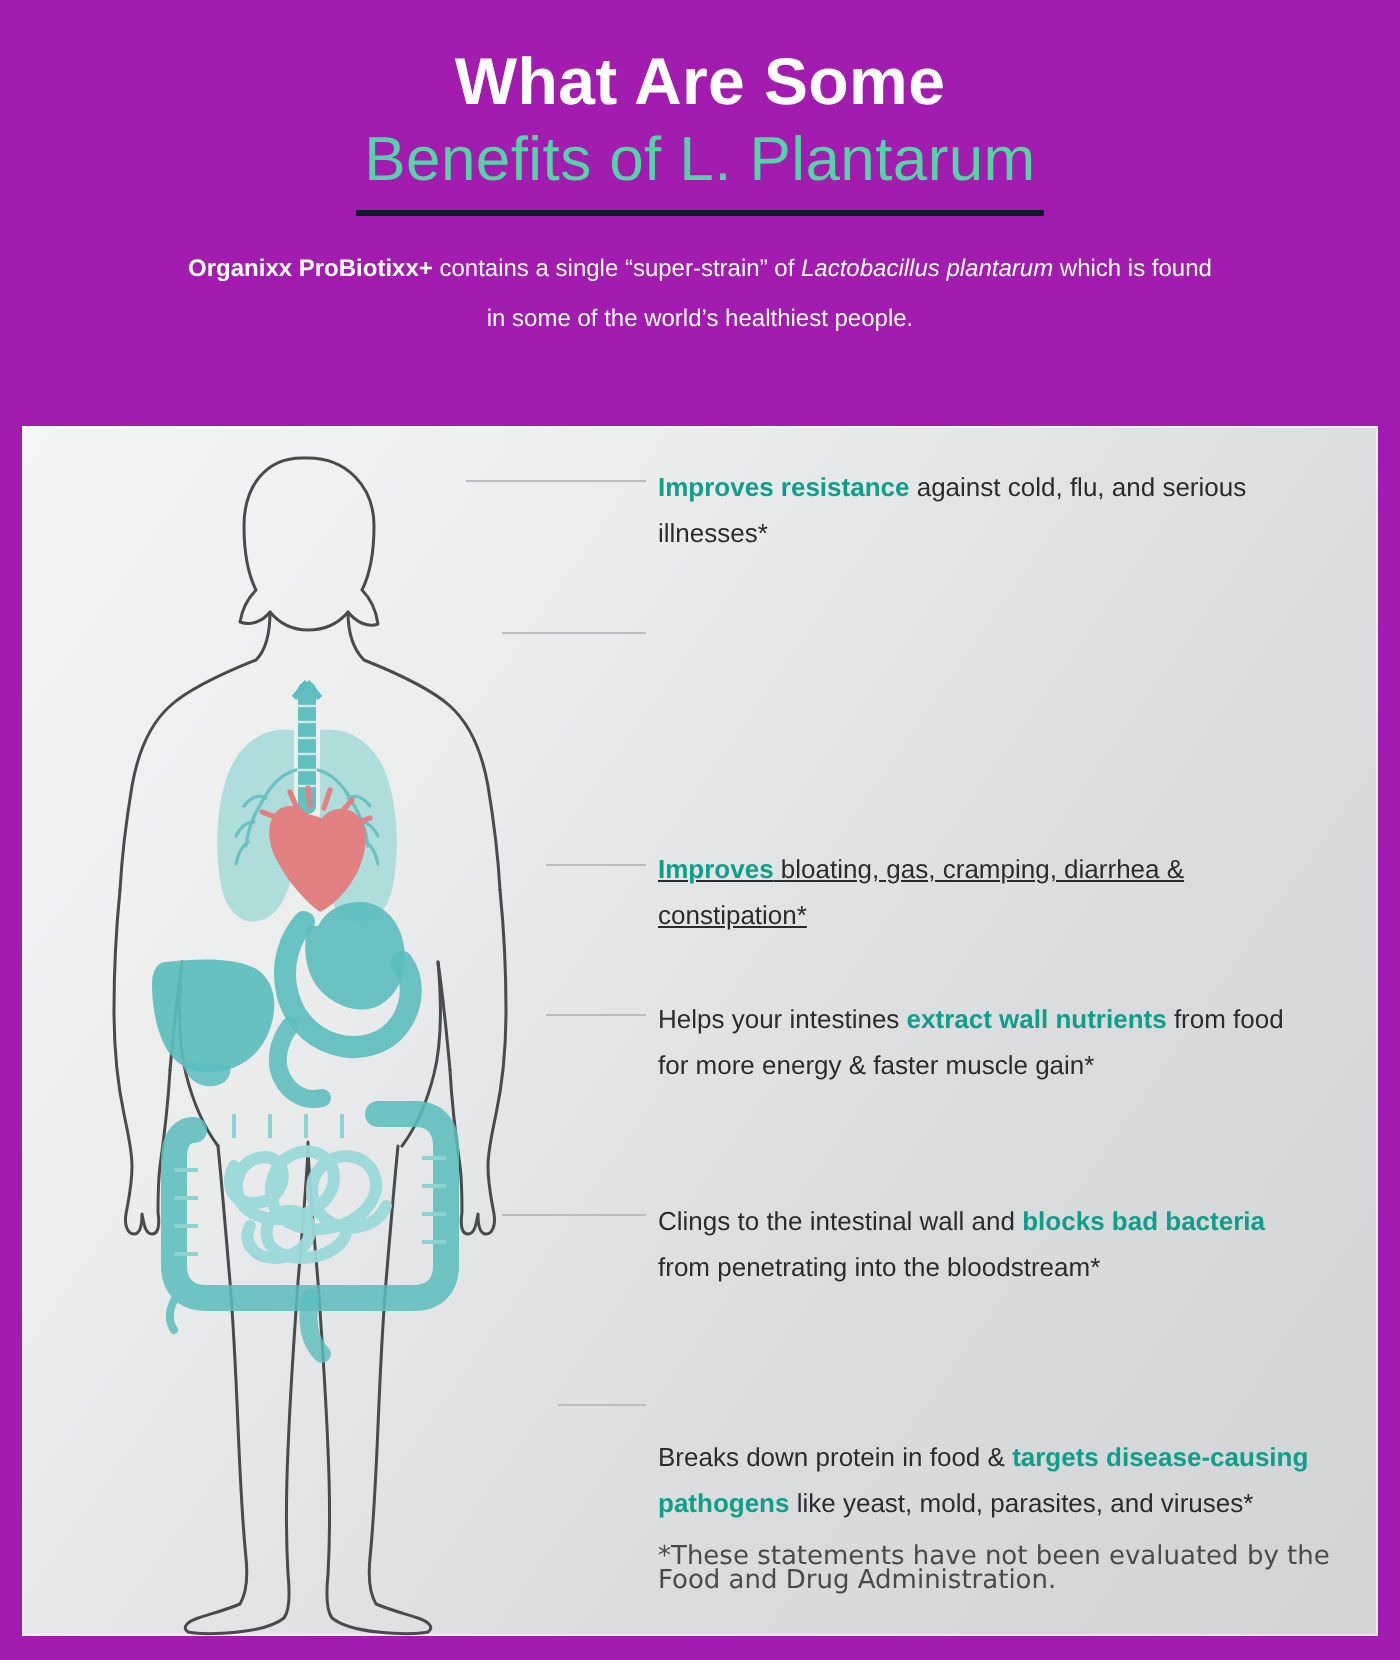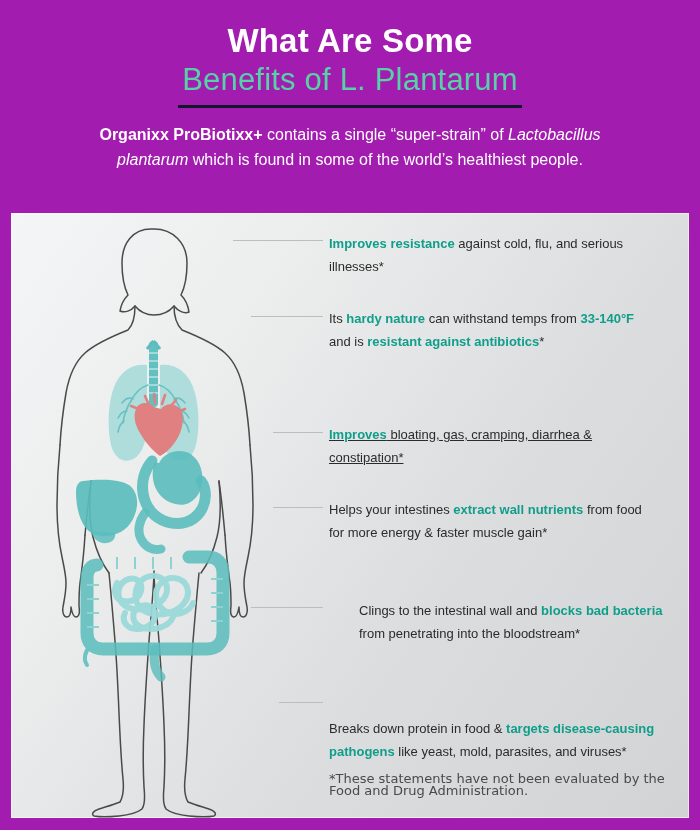--- a/index.html
+++ b/index.html
@@ -30,21 +30,21 @@
     display:inline-block;margin-top:2px;padding:0 4px 7px 4px;
     border-bottom:3px solid #0f172a;
   }
   .title-sub{
     margin:0;
     font-size:31px;line-height:36px;font-weight:normal;
     color:#57d2a6;letter-spacing:0.2px;
   }
   .subtitle{
     margin:14px auto 0 auto;width:520px;
-    font-size:16px;line-height:25px;color:#ffffff;
+    font-size:12px;line-height:25px;color:#ffffff;
   }
   .subtitle b{font-weight:bold;}
   .subtitle i{font-style:italic;}
 
   
   .panel{
     position:absolute;left:11px;top:213px;
     width:678px;height:605px;
     background:linear-gradient(125deg,#f4f5f6 0%,#eceded 28%,#dcdddf 62%,#d2d3d5 100%);
     box-shadow:0 0 0 1px rgba(255,255,255,.55) inset;
@@ -256,24 +256,23 @@
                      C132 419 148 414 152 404" fill="none" stroke="#9bdad9" stroke-width="6" stroke-linecap="round"></path>
           </g>
 
           <path d="M134 436 C132 448 134 458 140 464" fill="none" stroke="#5bbdbd" stroke-width="9" stroke-linecap="round" opacity="0.82"></path>
         </g>
       </svg>
     </div>
 
     <div class="benefits">
         <div class="benefit" style="top: 20px;"><span class="hl">Improves resistance</span><span> against cold, flu, and serious illnesses*</span></div>
-        <div class="benefit" style="top: 95px;"><span>Its </span><span class="hl">hardy nature</span><span> can withstand temps from </span><span class="hl">33-140°F</span><span> and is </span><span class="hl">resistant against antibiotics</span><span>*</span></div>
         <div class="benefit" style="top: 211px; text-decoration: underline;"><span class="hl">Improves</span><span> bloating, gas, cramping, diarrhea &amp; constipation*</span></div>
         <div class="benefit" style="top: 286px;"><span>Helps your intestines </span><span class="hl">extract wall nutrients</span><span> from food for more energy &amp; faster muscle gain*</span></div>
-        <div class="benefit" style="top: 387px; margin-left: 30px;"><span>Clings to the intestinal wall and </span><span class="hl">blocks bad bacteria</span><span> from penetrating into the bloodstream*</span></div>
+        <div class="benefit" style="top: 387px;"><span>Clings to the intestinal wall and </span><span class="hl">blocks bad bacteria</span><span> from penetrating into the bloodstream*</span></div>
         <div class="benefit" style="top: 481px; margin-top: 24px;"><span>Breaks down protein in food &amp; </span><span class="hl">targets disease-causing pathogens</span><span> like yeast, mold, parasites, and viruses*</span></div>
       </div>
     <div id="connector-layer">
         <div class="connector" style="top: 27px; left: 222px; width: 90px;"></div>
         <div class="connector" style="top: 103px; left: 240px; width: 72px;"></div>
         <div class="connector" style="top: 219px; left: 262px; width: 50px;"></div>
         <div class="connector" style="top: 294px; left: 262px; width: 50px;"></div>
         <div class="connector" style="top: 394px; left: 240px; width: 72px;"></div>
         <div class="connector" style="top: 489px; left: 268px; width: 44px;"></div>
       </div>

